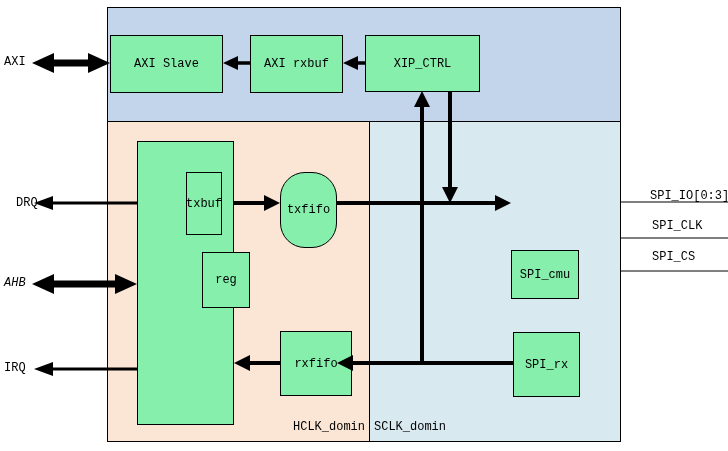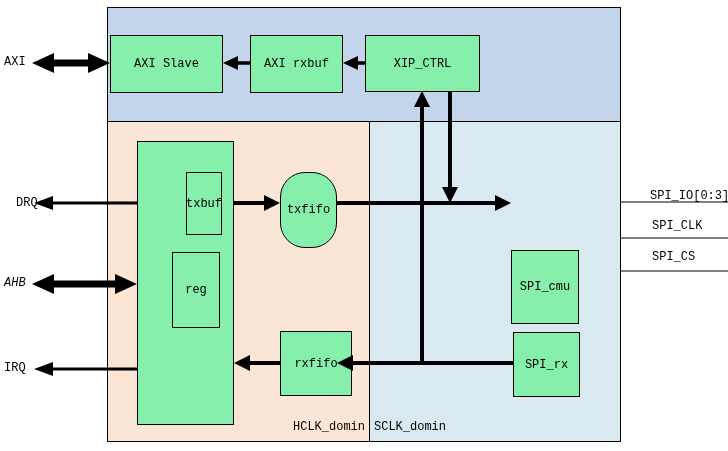--- a/index.html
+++ b/index.html
@@ -31,26 +31,26 @@
     align-items: center;
     justify-content: center;
     z-index: 2;
     white-space: nowrap;
   }
   .b-axi-slave { left: 110px; top: 35px;  width: 113px; height: 58px; }
   .b-axi-rxbuf { left: 250px; top: 35px;  width: 93px;  height: 58px; }
   .b-xip-ctrl  { left: 365px; top: 35px;  width: 115px; height: 57px; }
   .b-tall      { left: 137px; top: 141px; width: 97px;  height: 284px; }
   .b-txbuf     { left: 186px; top: 172px; width: 36px;  height: 63px; }
-  .b-reg       { left: 172px; top: 252px; width: 48px;  height: 76px; }
+  .b-reg       { left: 202px; top: 252px; width: 48px;  height: 56px; }
   .b-rxbuf     { left: 186px; top: 331px; width: 48px;  height: 65px; }
   .b-txfifo    { left: 280px; top: 172px; width: 57px;  height: 76px; border-radius: 25px; }
   .b-rxfifo    { left: 280px; top: 331px; width: 72px;  height: 65px; }
   .b-spi-tx    { left: 511px; top: 173px; width: 68px;  height: 64px; }
-  .b-spi-cmu   { left: 511px; top: 250px; width: 68px;  height: 74px; }
+  .b-spi-cmu   { left: 511px; top: 250px; width: 68px;  height: 49px; }
   .b-spi-rx    { left: 513px; top: 332px; width: 67px;  height: 65px; }
   .lbl {
     position: absolute;
     z-index: 4;
     white-space: nowrap;
     line-height: 13px;
   }
   .lbl-axi { left: 4px; top: 56px; }
   .lbl-drq { left: 16px; top: 197px; }
   .lbl-ahb { left: 4px; top: 277px; font-style: italic; }

